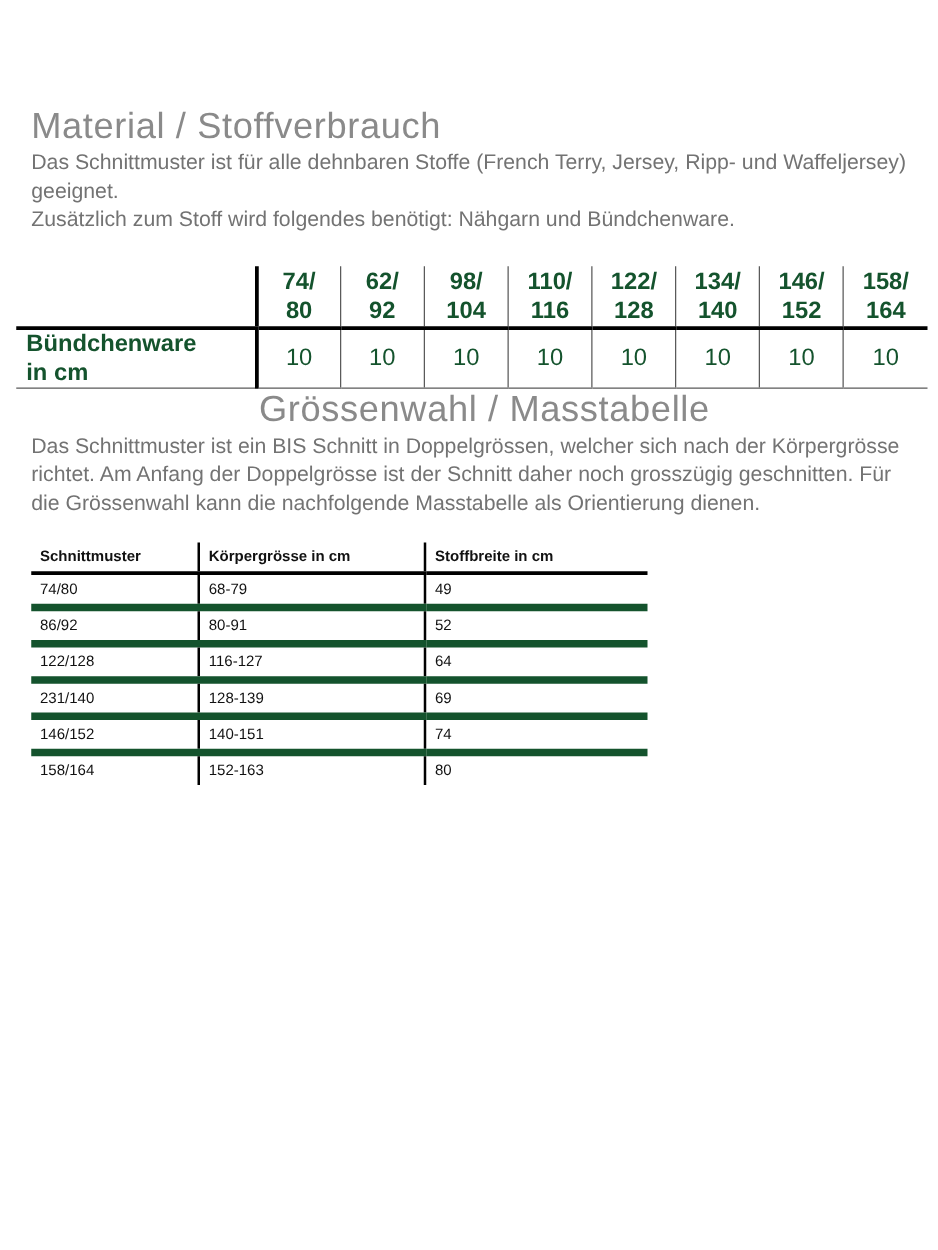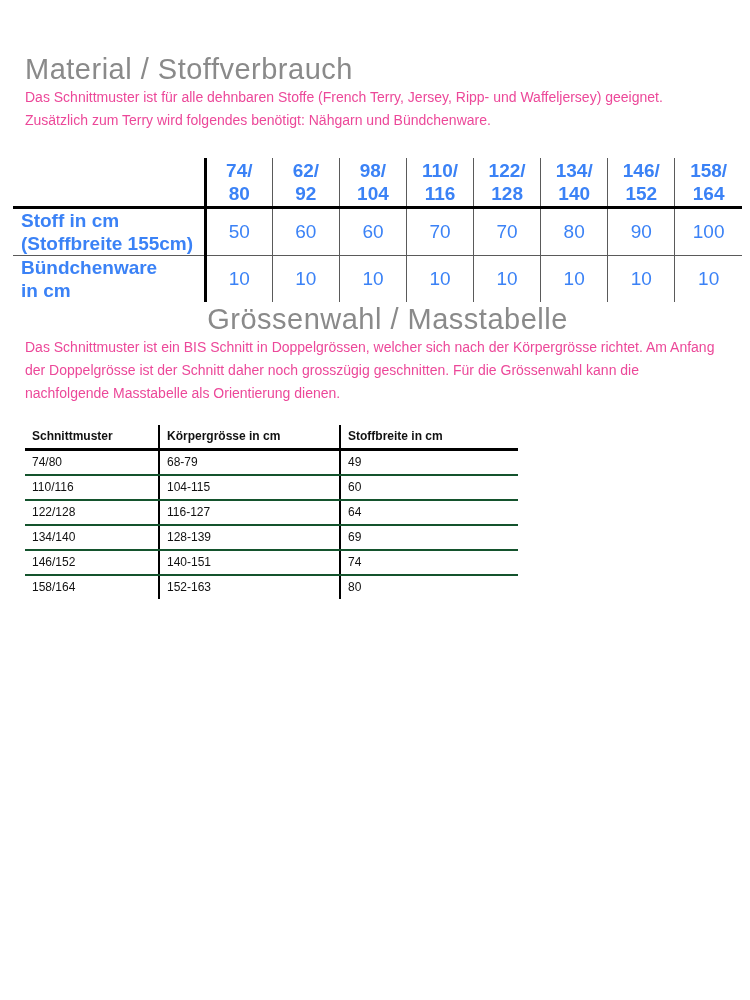--- a/index.html
+++ b/index.html
@@ -12,47 +12,48 @@
     height: 1000px;
     font-family: "Liberation Sans", sans-serif;
     color: #262626;
     overflow: hidden;
   }
   .page {
     padding: 52px 0 0 25px;
     box-sizing: border-box;
     width: 750px;
     height: 792px;
+    margin-top: 32px;
   }
   h1.section-title {
     margin: 0;
     font-size: 29px;
     line-height: 34px;
     font-weight: 100;
     color: #8a8a8a;
     letter-spacing: 0.5px;
   }
   p.body-text {
     margin: 0;
-    font-size: 14px;
-    line-height: 23px;
-    color: #ec4899;
+    font-size: 17px;
+    line-height: 23px;
+    color: #737373;
     max-width: 700px;
   }
   .mb-para { margin-bottom: 23px; }
   .mt-para { margin-top: 15px; }
 
   
   table.fabric-table {
     border-collapse: collapse;
     table-layout: fixed;
     width: 729px;
     margin: 26px 0 0 -12px;
     font-size: 19px;
-    color: #3b82f6;
+    color: #14532d;
   }
   table.fabric-table th,
   table.fabric-table td {
     padding: 0;
     vertical-align: middle;
   }
   table.fabric-table thead th {
     height: 48px;
     font-weight: bold;
     text-align: center;
@@ -98,42 +99,42 @@
     text-align: left;
     line-height: 23px;
   }
   table.size-table thead th {
     height: 23px;
     font-weight: bold;
     border-bottom: 3px solid #000000;
   }
   table.size-table tbody td {
     height: 23px;
-    border-bottom: 2px solid #14532d;
+    border-bottom: 6px solid #14532d;
   }
   table.size-table tbody tr:last-child td {
     border-bottom: none;
   }
   table.size-table th:nth-child(n+2),
   table.size-table td:nth-child(n+2) {
     border-left: 2px solid #000000;
   }
 
   .spacer-h2 { margin-top: 54px; text-align: center; }
 </style>
 </head>
 <body>
 
 <main class="page">
 
   <section>
     <h1 class="section-title">Material / Stoffverbrauch</h1>
 
     <p class="body-text mt-para mb-para">Das Schnittmuster ist für alle dehnbaren Stoffe (French Terry, Jersey, Ripp- und Waffeljersey) geeignet.</p>
-    <p class="body-text">Zusätzlich zum Terry wird folgendes benötigt: Nähgarn und Bündchenware.</p>
+    <p class="body-text">Zusätzlich zum Stoff wird folgendes benötigt: Nähgarn und Bündchenware.</p>
 
     <table class="fabric-table">
       <colgroup>
         <col style="width:192px">
         <col style="width:67px">
           <col style="width:67px">
           <col style="width:67px">
           <col style="width:67px">
         <col style="width:67px">
           <col style="width:67px">
@@ -171,34 +172,20 @@
               <div>146/</div>
               <div>152</div>
             </th>
           <th>
               <div>158/</div>
               <div>164</div>
             </th>
         </tr>
       </thead>
       <tbody>
-        <tr>
-          <td class="lbl">
-              <div>Stoff in cm</div>
-              <div>(Stoffbreite 155cm)</div>
-            </td>
-          <td>50</td>
-          <td>60</td>
-          <td>60</td>
-          <td>70</td>
-          <td>70</td>
-          <td>80</td>
-          <td>90</td>
-          <td>100</td>
-        </tr>
         <tr>
           <td class="lbl">
               <div>Bündchenware</div>
               <div>in cm</div>
             </td>
           <td>10</td>
           <td>10</td>
           <td>10</td>
           <td>10</td>
           <td>10</td>
@@ -228,31 +215,31 @@
           <th>Stoffbreite in cm</th>
         </tr>
       </thead>
       <tbody>
         <tr>
           <td>74/80</td>
           <td>68-79</td>
           <td>49</td>
         </tr>
         <tr>
-          <td>110/116</td>
-          <td>104-115</td>
-          <td>60</td>
+          <td>86/92</td>
+          <td>80-91</td>
+          <td>52</td>
         </tr>
         <tr>
           <td>122/128</td>
           <td>116-127</td>
           <td>64</td>
         </tr>
         <tr>
-          <td>134/140</td>
+          <td>231/140</td>
           <td>128-139</td>
           <td>69</td>
         </tr>
         <tr>
           <td>146/152</td>
           <td>140-151</td>
           <td>74</td>
         </tr>
         <tr>
           <td>158/164</td>

